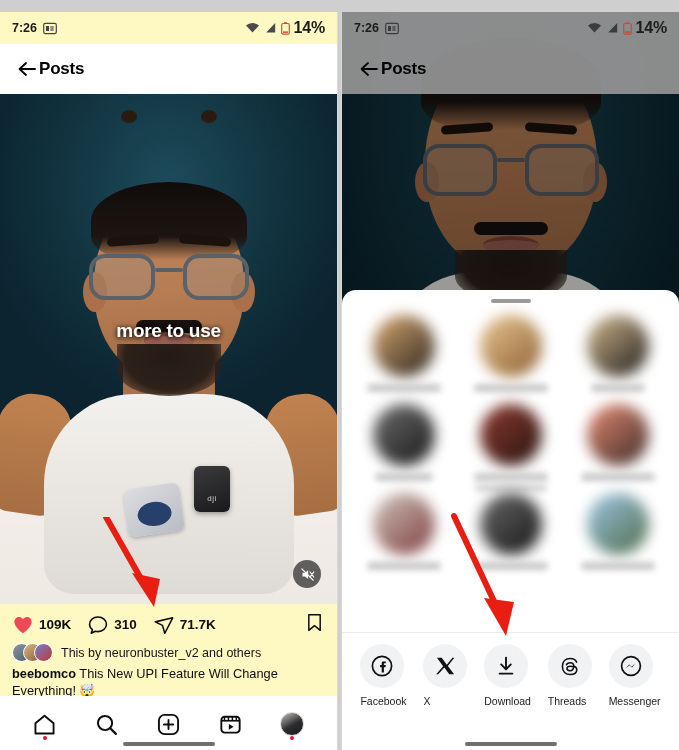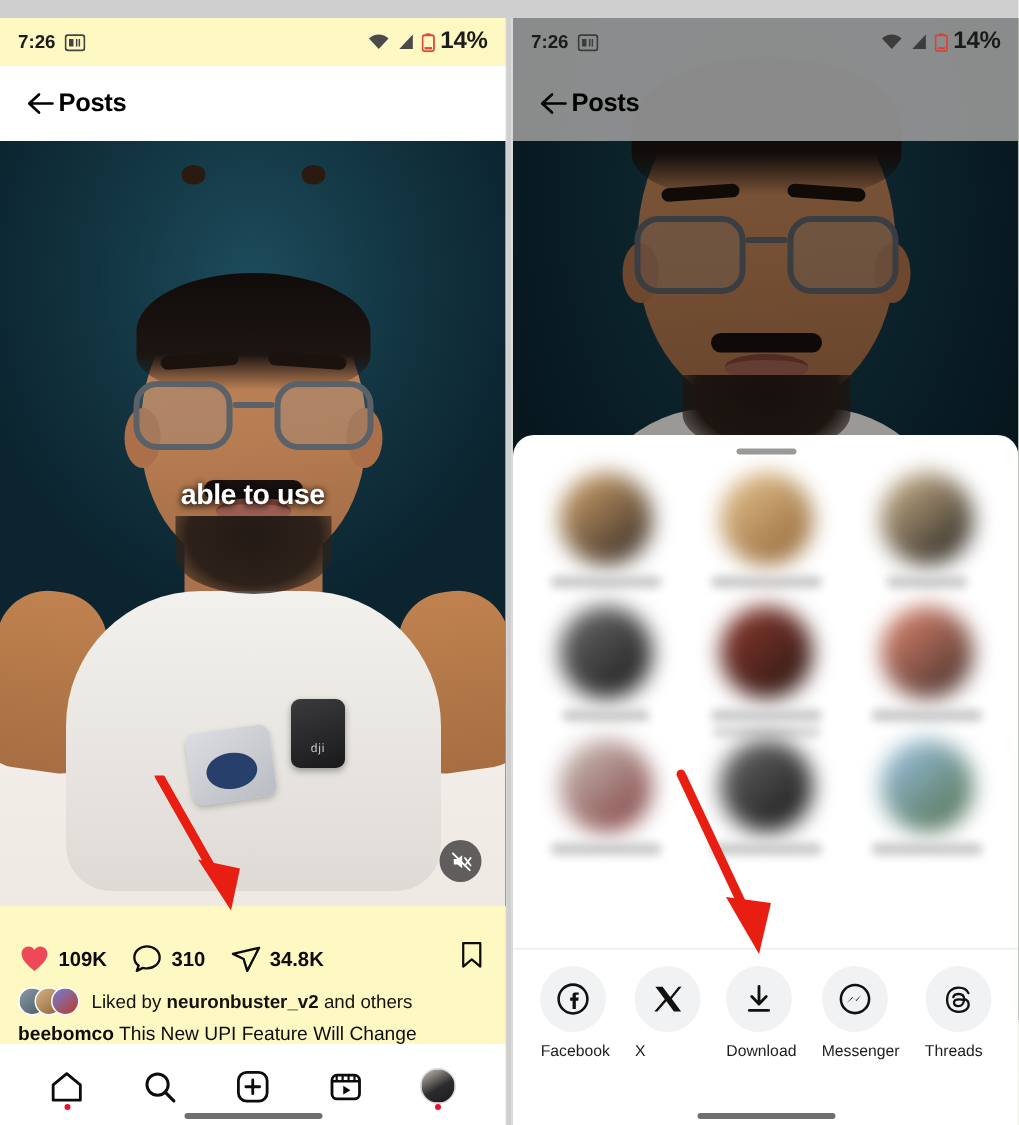--- a/index.html
+++ b/index.html
@@ -106,34 +106,34 @@
 
   .caption { position:absolute; left:0; right:0; top:226px; text-align:center;
      font-size:19px; font-weight:800; color:#fff; letter-spacing:-.3px;
      text-shadow:0 0 4px rgba(0,0,0,.75), 0 2px 5px rgba(0,0,0,.65); }
 
   .mute-btn { position:absolute; right:16px; bottom:16px; width:28px; height:28px;
      border-radius:50%; background:rgba(40,40,40,.72);
      display:flex; align-items:center; justify-content:center; }
 
   
-  .actions { display:flex; align-items:center; gap:5px; padding:22px 12px 4px; }
+  .actions { display:flex; align-items:center; gap:5px; padding:8px 12px 4px; }
   .act { display:flex; align-items:center; gap:5px; margin-right:11px; }
   .act .num { font-size:13.5px; font-weight:700; color:#0c0c0c; }
   .bookmark { margin-left:auto; }
 
   .likedby { display:flex; align-items:center; gap:7px; padding:2px 12px 0;
      font-size:12.5px; color:#131313; }
   .av-stack { position:relative; width:42px; height:19px; flex:none; }
   .av { position:absolute; top:0; width:19px; height:19px; border-radius:50%;
      border:1.5px solid #fff; }
   .av.a { left:0;  background:linear-gradient(140deg,#8a9aa6,#4a5a66); }
   .av.b { left:11px; background:linear-gradient(140deg,#d8b487,#8d6034); }
   .av.c { left:22px; background:linear-gradient(140deg,#6f7fd6,#c0392b); }
-  .likedby b { font-weight:700; }
+  .likedby b { font-weight:400; }
 
   .caption-line { padding:3px 12px 0; font-size:12.8px; color:#0d0d0d;
      line-height:1.35; }
   .caption-line b { font-weight:700; }
   .more { padding:0 12px; font-size:12.5px; color:#8e8e8e; }
   .more .dots { color:#555; }
 
   
   .bottomnav { position:absolute; left:0; right:0; bottom:0; height:56px;
      background:#fff; display:flex; align-items:center;
@@ -240,21 +240,21 @@
         <div class="lens l"></div>
         <div class="bridge"></div>
         <div class="lens r"></div>
       </div>
       <div class="stache"></div>
       <div class="mouth"></div>
       <div class="beard"></div>
       <div class="case"></div>
       <div class="mic"></div>
 
-      <div class="caption">able to use</div>
+      <div class="caption">more to use</div>
 
       <div class="mute-btn">
         <svg width="15" height="15" viewBox="0 0 24 24">
           <path d="M4 9 H8 L13 5 V19 L8 15 H4 Z" fill="#fff"></path>
           <path d="M16 8 L22 16 M22 8 L16 16" stroke="#fff" stroke-width="1.9" stroke-linecap="round"></path>
           <path d="M3 3 L21 21" stroke="#fff" stroke-width="2" stroke-linecap="round"></path>
         </svg>
       </div>
     </div>
 
@@ -270,37 +270,37 @@
         <svg width="22" height="22" viewBox="0 0 24 24">
           <path d="M12 3.2 C6.8 3.2 2.8 6.8 2.8 11.2 C2.8 13.6 4 15.7 5.9 17.1 L4.6 21 L9 18.8
                    C9.9 19 11 19.2 12 19.2 C17.2 19.2 21.2 15.6 21.2 11.2 C21.2 6.8 17.2 3.2 12 3.2 Z" fill="none" stroke="#0c0c0c" stroke-width="1.7" stroke-linejoin="round"></path>
         </svg>
         <span class="num">310</span>
       </div>
       <div class="act">
         <svg width="22" height="22" viewBox="0 0 24 24">
           <path d="M21.5 4.2 L2.5 8.6 L10.3 12.4 L12.9 21 Z" fill="none" stroke="#0c0c0c" stroke-width="1.7" stroke-linejoin="round"></path>
         </svg>
-        <span class="num">34.8K</span>
+        <span class="num">71.7K</span>
       </div>
       <div class="bookmark">
         <svg width="21" height="21" viewBox="0 0 24 24">
           <path d="M5.5 3.2 H18.5 V21 L12 15.6 L5.5 21 Z" fill="none" stroke="#0c0c0c" stroke-width="1.7" stroke-linejoin="round"></path>
         </svg>
       </div>
     </div>
 
     <div class="likedby">
       <div class="av-stack">
         <div class="av a"></div>
         <div class="av b"></div>
         <div class="av c"></div>
       </div>
       <div>
-        <span>Liked by </span><b>neuronbuster_v2</b><span> and others</span>
+        <span>This by </span><b>neuronbuster_v2</b><span> and others</span>
       </div>
     </div>
 
     <div class="caption-line">
       <b>beebomco</b><span> This New UPI Feature Will Change Everything! </span><span>🤯</span>
     </div>
     <div class="more">
       <span class="dots">....</span>
       <span>more</span>
     </div>
@@ -470,40 +470,40 @@
             <svg width="24" height="24" viewBox="0 0 24 24">
               <path d="M12 3.6 V14.6 M7.2 10.4 L12 15.4 L16.8 10.4" fill="none" stroke="#111" stroke-width="1.9" stroke-linecap="round" stroke-linejoin="round"></path>
               <path d="M5.6 19.6 H18.4" stroke="#111" stroke-width="1.9" stroke-linecap="round"></path>
             </svg>
           </div>
           <span class="share-label">Download</span>
         </div>
 
         <div class="share-opt">
           <div class="share-circle">
-            <svg width="24" height="24" viewBox="0 0 24 24">
-              <circle cx="12" cy="12" r="9.4" fill="none" stroke="#111" stroke-width="1.7"></circle>
-              <path d="M6.6 14.6 L10.2 10.6 L12.6 12.8 L16.4 9.2 L13 13.4 L10.6 11.2 Z" fill="#111"></path>
-            </svg>
-          </div>
-          <span class="share-label">Messenger</span>
-        </div>
-
-        <div class="share-opt">
-          <div class="share-circle">
             <svg width="23" height="23" viewBox="0 0 24 24">
               <path d="M16.4 11.4 C16.4 9.2 14.8 8 12.6 8 C10.4 8 9.2 9 8.9 10.2
                        M16.4 11.4 C18.4 12 19.6 13.4 19.6 15.3 C19.6 18.2 17 20.4 12.6 20.4
                        C8 20.4 4.6 17.4 4.6 12 C4.6 6.6 8 3.6 12.6 3.6 C16 3.6 18.4 5 19.4 7.4
                        M16.4 11.4 C16.4 14.6 14.6 16.4 12.4 16.4 C10.6 16.4 9.4 15.4 9.4 14.1
                        C9.4 12.6 10.9 11.8 13 11.8 C14.4 11.8 15.6 12.1 16.4 12.4" fill="none" stroke="#111" stroke-width="1.6" stroke-linecap="round"></path>
             </svg>
           </div>
           <span class="share-label">Threads</span>
         </div>
+
+        <div class="share-opt">
+          <div class="share-circle">
+            <svg width="24" height="24" viewBox="0 0 24 24">
+              <circle cx="12" cy="12" r="9.4" fill="none" stroke="#111" stroke-width="1.7"></circle>
+              <path d="M6.6 14.6 L10.2 10.6 L12.6 12.8 L16.4 9.2 L13 13.4 L10.6 11.2 Z" fill="#111"></path>
+            </svg>
+          </div>
+          <span class="share-label">Messenger</span>
+        </div>
       </div>
 
       <div class="gesture"></div>
     </div>
 
     <svg class="arrow" style="left:100px; top:498px;" width="120" height="132" viewBox="0 0 120 132">
       <path d="M12 6 L58 104" stroke="#e81e12" stroke-width="6" stroke-linecap="round"></path>
       <path d="M64 126 L42 88 L72 92 Z" fill="#e81e12"></path>
     </svg>
   </div>

